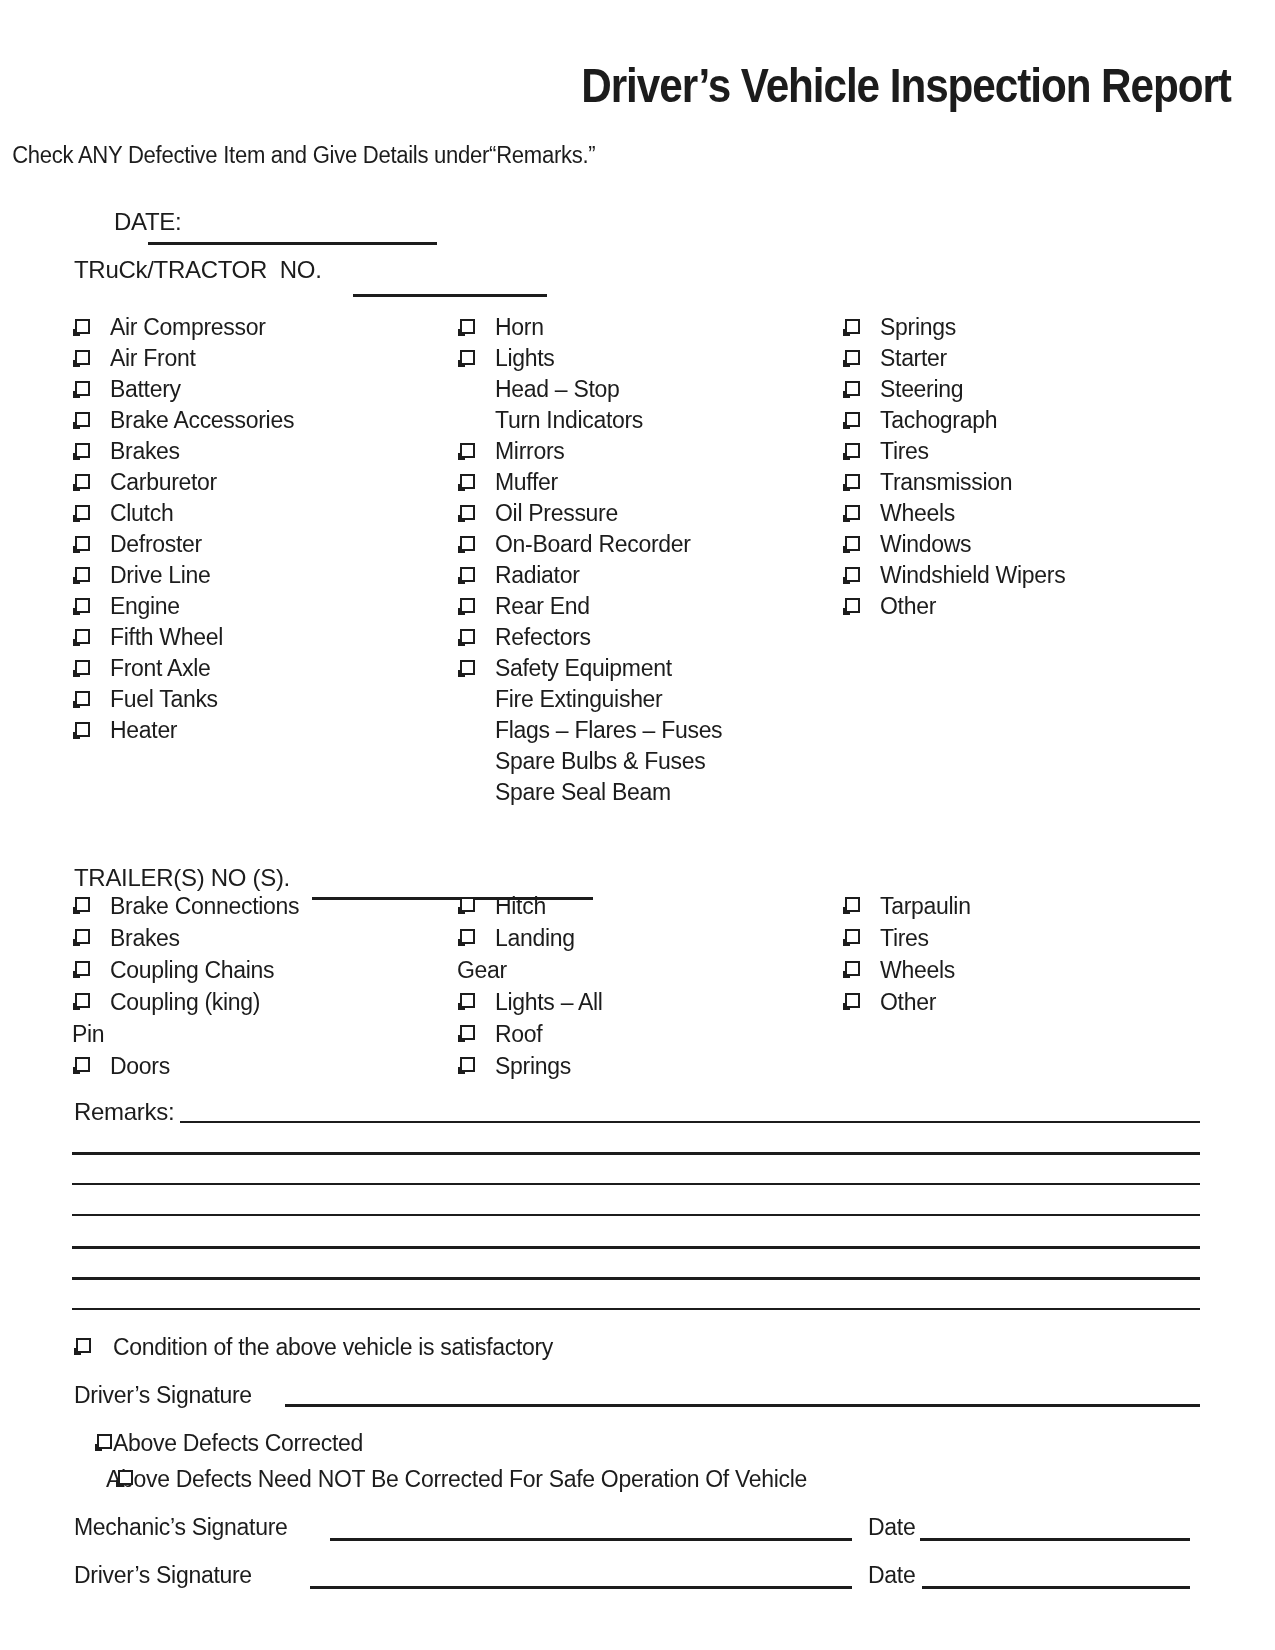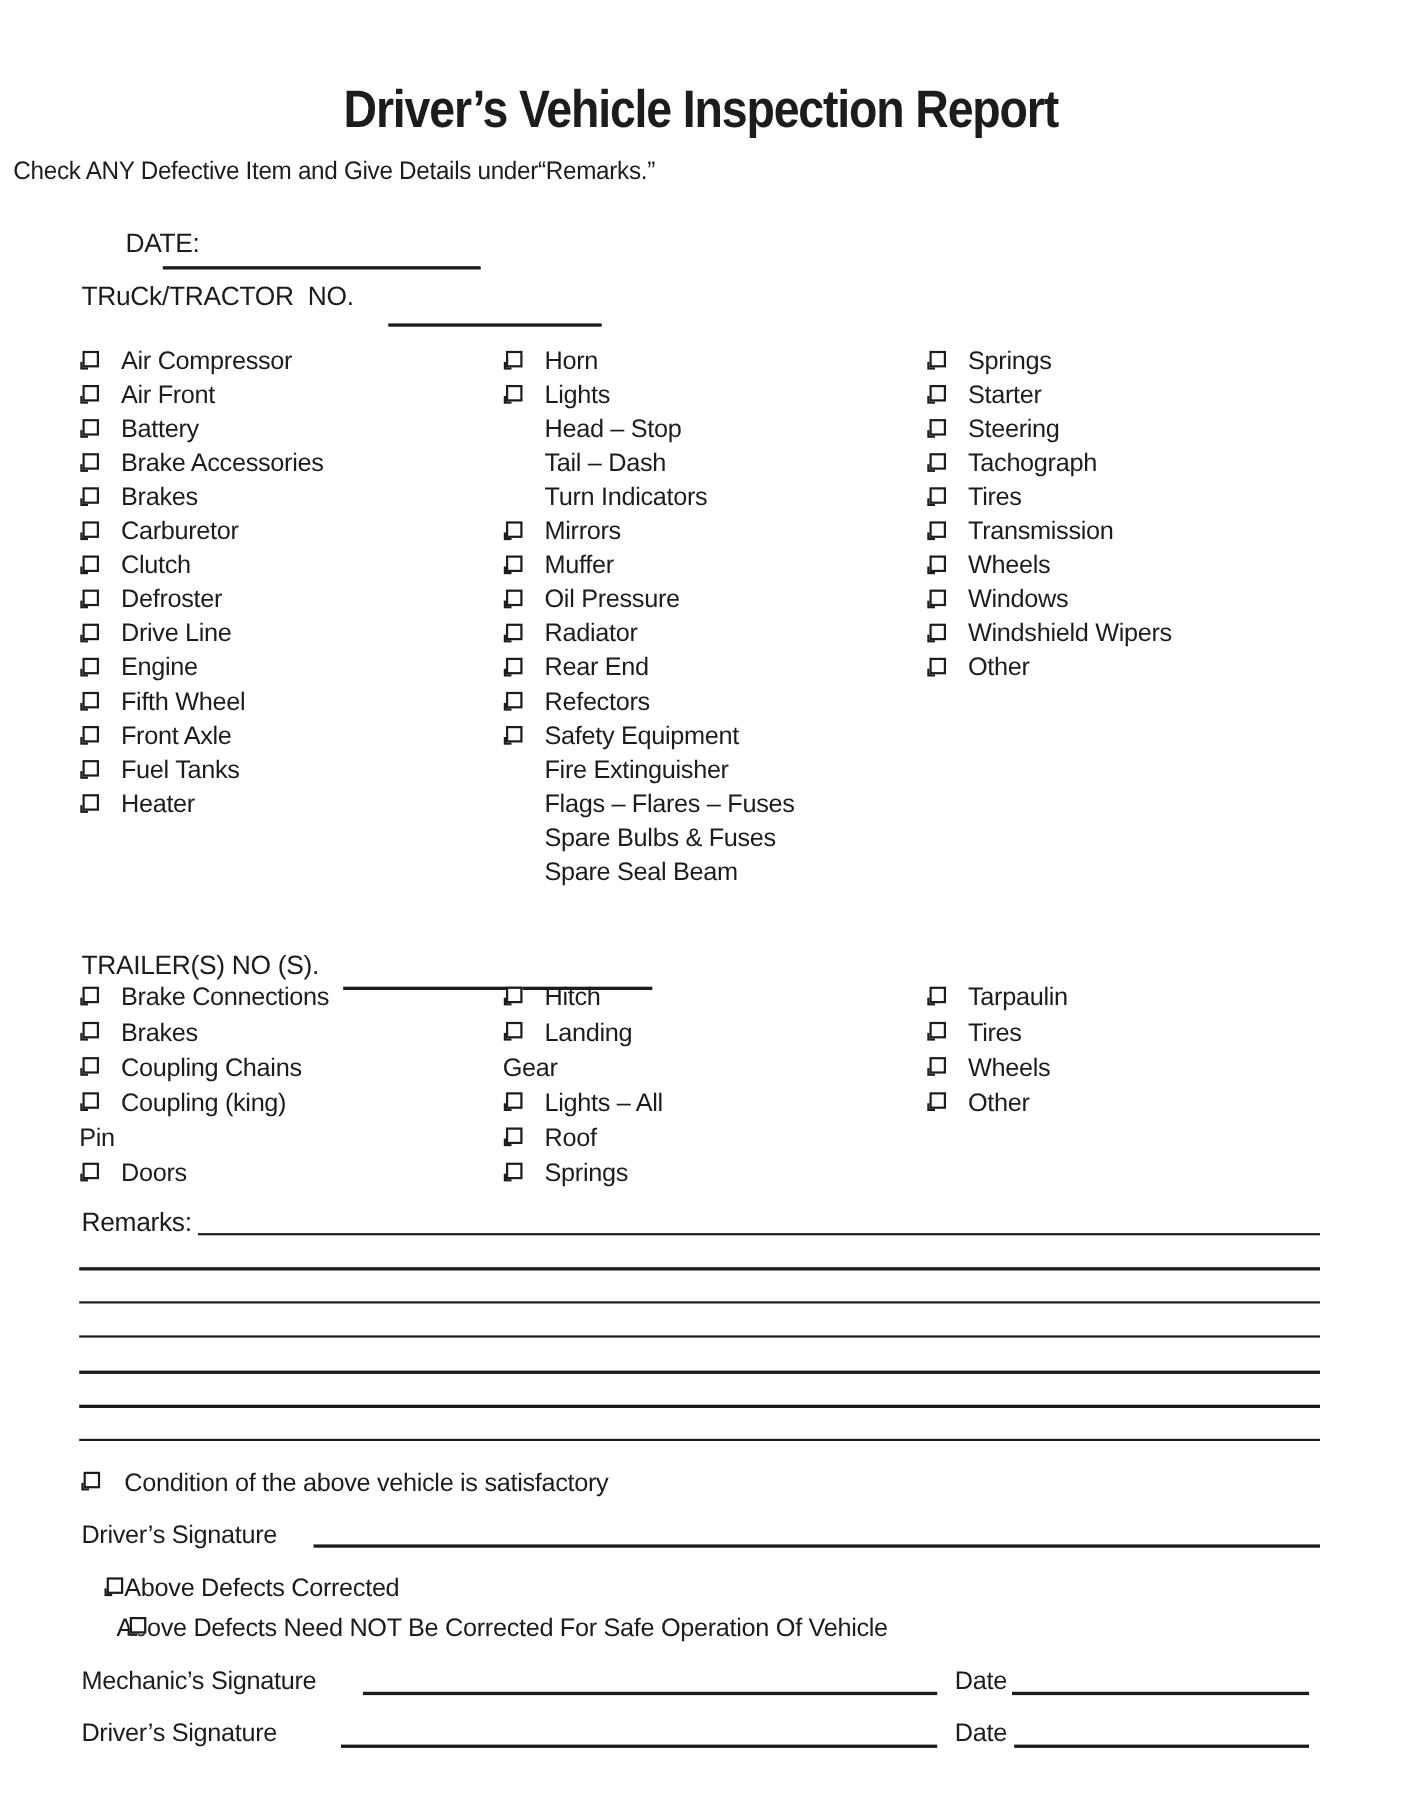--- a/index.html
+++ b/index.html
@@ -7,21 +7,21 @@
     width:1275px;height:1650px;position:relative;
     background:#ffffff;color:#1c1c1c;
     font-family:"Liberation Sans","DejaVu Sans",sans-serif;
     letter-spacing:-0.3px;
     overflow:hidden;
   }
   .abs{position:absolute;}
   .keep-sp{white-space:pre;}
 
   
-  .title-wrap{top:72px;left:0;width:1275px;text-align:center;}
+  .title-wrap{top:58px;left:0;width:1275px;text-align:right;}
   .title{
     display:inline-block;font-size:48px;font-weight:bold;letter-spacing:-1.2px;
     transform:scaleX(0.88);transform-origin:center;white-space:pre;
   }
   .subtitle-wrap{top:142px;left:0;width:1275px;text-align:left;}
   .subtitle{display:inline-block;font-size:23px;transform:scaleX(0.96);transform-origin:center;white-space:pre;}
 
   
   .lbl24{font-size:24px;}
   .lbl23{font-size:23px;}
@@ -137,34 +137,37 @@
 <ul class="col lh31" style="left:457px;top:312px;">
     <li class="box"><span class="cb">
         <span class="cb-shadow"></span>
         <span class="cb-outline"></span>
       </span><span class="lbl">Horn</span></li>
     <li class="box"><span class="cb">
         <span class="cb-shadow"></span>
         <span class="cb-outline"></span>
       </span><span class="lbl">Lights</span></li>
     <li class="sub"><span class="lbl">Head – Stop</span></li>
-    <li class="sub"><span class="lbl">Tail – Dash</span></li>
     <li class="sub"><span class="lbl">Turn Indicators</span></li>
     <li class="box"><span class="cb">
         <span class="cb-shadow"></span>
         <span class="cb-outline"></span>
       </span><span class="lbl">Mirrors</span></li>
     <li class="box"><span class="cb">
         <span class="cb-shadow"></span>
         <span class="cb-outline"></span>
       </span><span class="lbl">Muffer</span></li>
     <li class="box"><span class="cb">
         <span class="cb-shadow"></span>
         <span class="cb-outline"></span>
       </span><span class="lbl">Oil Pressure</span></li>
+    <li class="box"><span class="cb">
+        <span class="cb-shadow"></span>
+        <span class="cb-outline"></span>
+      </span><span class="lbl">On-Board Recorder</span></li>
     <li class="box"><span class="cb">
         <span class="cb-shadow"></span>
         <span class="cb-outline"></span>
       </span><span class="lbl">Radiator</span></li>
     <li class="box"><span class="cb">
         <span class="cb-shadow"></span>
         <span class="cb-outline"></span>
       </span><span class="lbl">Rear End</span></li>
     <li class="box"><span class="cb">
         <span class="cb-shadow"></span>

